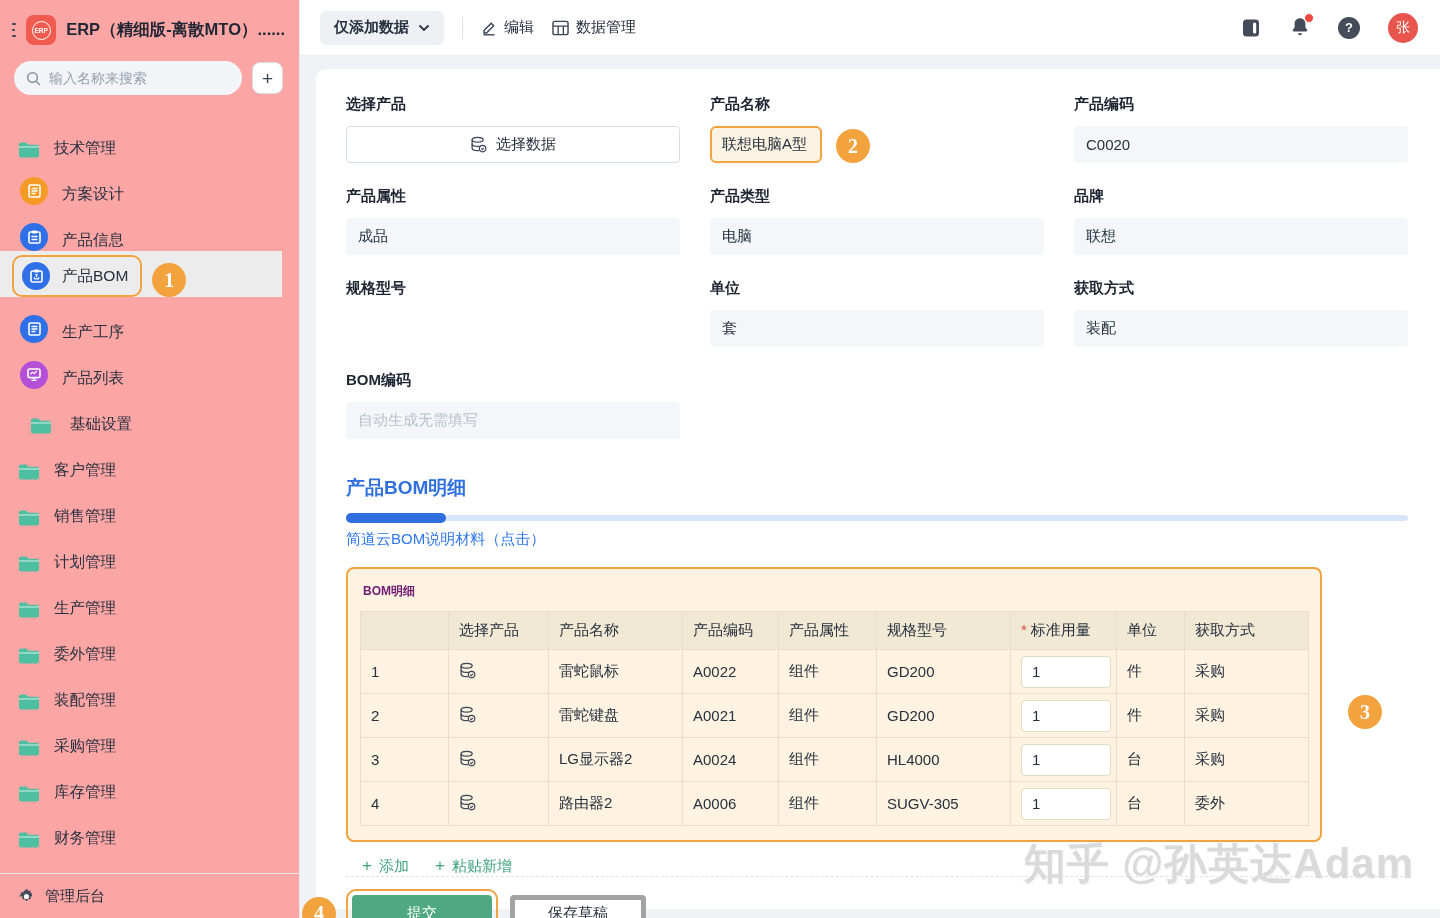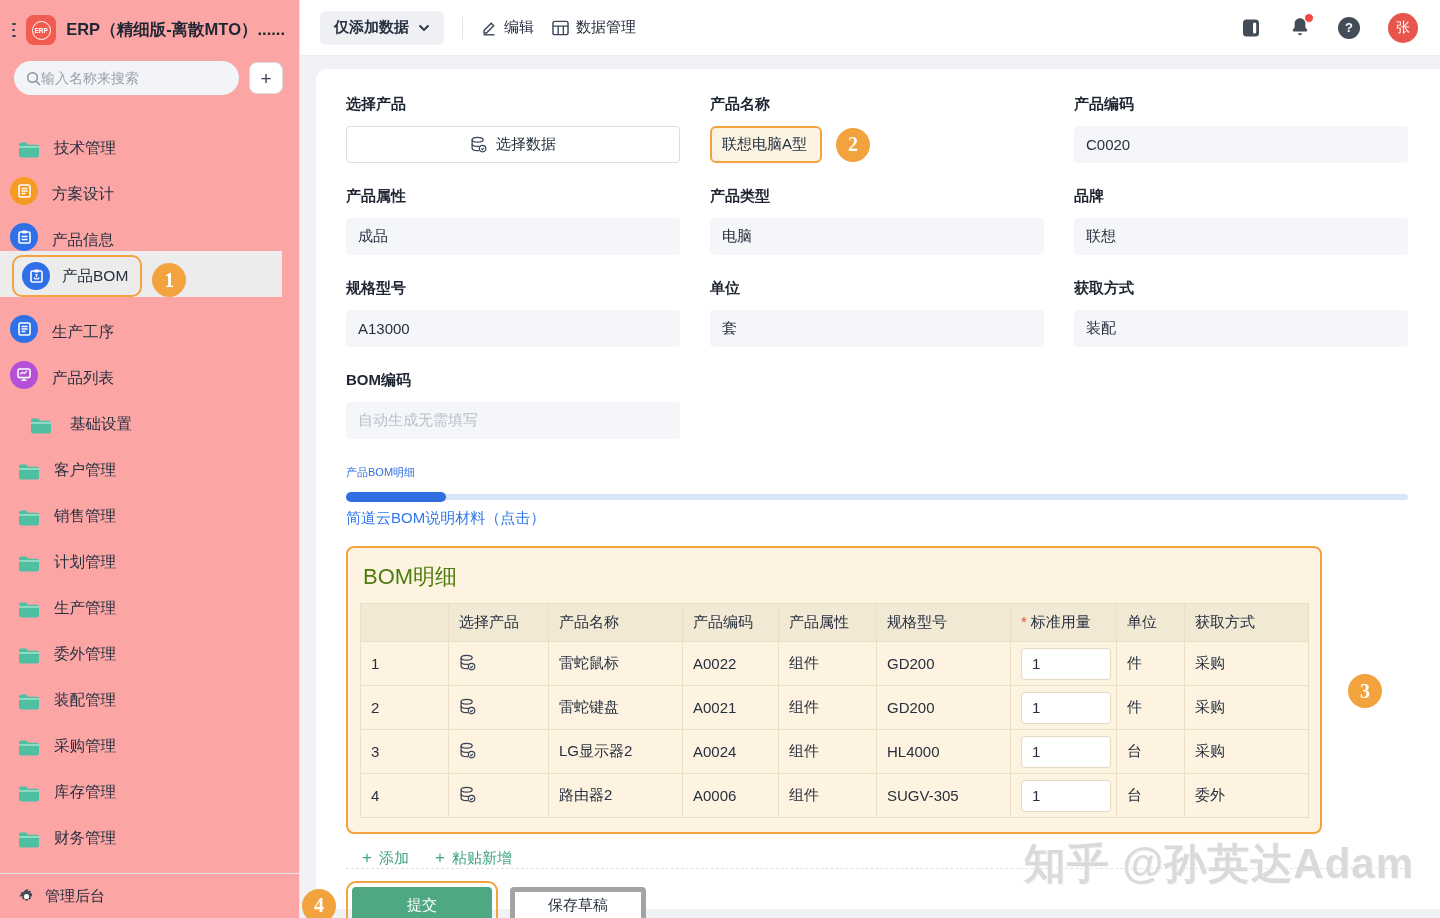--- a/index.html
+++ b/index.html
@@ -10,27 +10,27 @@
   
   .sidebar { width:300px; min-width:300px; background:#fca5a5; border-right:1px solid #e7e9ee; display:flex; flex-direction:column; }
   .side-head { display:flex; align-items:center; gap:10px; padding:15px 14px 6px 12px; }
   .burger { display:flex; flex-direction:column; gap:4px; width:20px; cursor:pointer; }
   .burger span { height:2px; background:#3a4456; border-radius:1px; }
   .burger span:nth-child(2){ width:70%; }
   .logo { width:30px; height:30px; min-width:30px; border-radius:8px; background:#f15b50; display:flex; align-items:center; justify-content:center; }
   .logo-ring { width:19px; height:19px; border:1.5px solid #fff; border-radius:50%; display:flex; align-items:center; justify-content:center; font-size:6.5px; font-weight:bold; color:#fff; }
   .app-title { font-weight:bold; font-size:16.5px; color:#1f2633; white-space:nowrap; }
   .side-search { display:flex; align-items:center; gap:10px; padding:10px 16px 14px 14px; }
-  .search-box { flex:1; height:34px; background:#f2f4f7; border-radius:17px; display:flex; align-items:center; padding:0 12px; }
+  .search-box { flex:1; height:34px; background:#f2f4f7; border-radius:17px; display:flex; align-items:center; gap:8px; padding:0 12px; }
   .search-box input { flex:1; border:none; outline:none; background:transparent; font-size:14px; color:#27303f; font-family:inherit; }
   .search-box input::placeholder { color:#9aa1ad; }
   .plus-btn { width:34px; height:32px; border:1px solid #d8dce3; border-radius:8px; background:#fff; font-size:19px; color:#3a4456; cursor:pointer; line-height:1; }
   .side-nav { flex:1; overflow:hidden; padding-top:4px; }
   .side-item { height:46px; display:flex; align-items:flex-end; gap:14px; padding-left:18px; font-size:15.5px; cursor:pointer; }
-  .side-item.lvl1 { padding-left:10px; }
+  .side-item.lvl1 { padding-left:20px; }
   .side-item.lvl1.folder-indent { padding-left:30px; gap:18px; }
   .side-item.selected { background:#ececec; margin-right:17px; padding-left:12px; gap:10px; }
   .sel-box { display:flex; align-items:center; gap:12px; border:2px solid #f2a33d; border-radius:10px; padding:5px 12px 5px 8px; }
   .cicon { width:28px; height:28px; min-width:28px; border-radius:50%; display:flex; align-items:center; justify-content:center; }
   .side-admin { height:45px; border-top:1px solid #e7e9ee; display:flex; align-items:center; gap:10px; padding-left:18px; font-size:15px; cursor:pointer; }
 
   
   .main { flex:1; display:flex; flex-direction:column; background:#f0f2f5; min-width:0; position:relative; }
   .topbar { height:56px; min-height:56px; background:#fff; border-bottom:1px solid #eceef2; display:flex; align-items:center; padding:0 22px 0 20px; gap:18px; }
   .mode-pill { display:flex; align-items:center; gap:9px; background:#eef0f3; border:none; border-radius:6px; height:34px; padding:0 14px; font-size:15px; font-weight:bold; color:#27303f; cursor:pointer; font-family:inherit; }
@@ -42,33 +42,33 @@
   .help { width:22px; height:22px; border-radius:50%; background:#454c59; color:#fff; font-size:13px; font-weight:bold; display:flex; align-items:center; justify-content:center; cursor:pointer; }
   .avatar { width:30px; height:30px; border-radius:50%; background:#e8554d; color:#fff; font-size:14px; display:flex; align-items:center; justify-content:center; cursor:pointer; }
 
   
   .content { flex:1; padding:13px 0 9px 16px; min-height:0; position:relative; }
   .card { background:#fff; border-radius:10px 0 0 0; height:100%; padding:26px 32px 14px 30px; display:flex; flex-direction:column; position:relative; }
   .form-grid { display:grid; grid-template-columns:repeat(3,1fr); column-gap:30px; row-gap:24px; }
   .flabel { font-size:15px; font-weight:bold; color:#1f2633; margin-bottom:12px; }
   .fbox { height:37px; background:#f4f6fa; border-radius:4px; display:flex; align-items:center; padding:0 12px; font-size:15px; color:#27303f; }
   .fbox.btn { background:#fff; border:1px solid #d8dce3; justify-content:center; gap:9px; cursor:pointer; }
-  .field-row { display:flex; align-items:center; gap:14px; }
+  .field-row { display:flex; align-items:flex-end; gap:14px; }
   .fbox.highlight { background:#fdf3e3; border:2px solid #f2a33d; border-radius:6px; min-width:112px; padding:0 10px; }
   .fbox.ph { color:#b9bfc9; }
   .badge { width:34px; height:34px; min-width:34px; border-radius:50%; background:#f2a33d; color:#fff; font-size:20px; font-weight:bold; display:flex; align-items:center; justify-content:center; font-family:"Liberation Serif",serif; }
-  .tab-title { color:#2f6fe0; font-weight:normal; font-size:11px; margin-top:26px; }
+  .tab-title { color:#2f6fe0; font-weight:bold; font-size:19px; margin-top:36px; }
   .progress { position:relative; height:10px; margin-top:12px; }
   .progress .track { position:absolute; left:0; right:0; top:2px; height:6px; background:#d8e4f8; border-radius:3px; }
   .progress .seg { position:absolute; left:0; top:0; width:100px; height:10px; background:#2f6fe0; border-radius:5px; }
   .doc-link { margin-top:17px; color:#2f77eb; font-size:15px; cursor:pointer; width:fit-content; }
 
   .bom-wrap { position:relative; width:976px; margin-top:18px; }
   .bom-box { border:2px solid #f2a33d; border-radius:8px; background:#fdf3e0; padding:12px 12px 14px 12px; }
-  .bom-title { font-size:22px; font-weight:normal; color:#4d7c0f; margin:2px 0 11px 3px; }
+  .bom-title { font-size:12px; font-weight:bold; color:#701a75; margin:2px 0 11px 3px; }
   table { border-collapse:collapse; table-layout:fixed; width:948px; }
   th, td { border:1px solid #eadfc6; font-size:15px; padding:0 10px; text-align:left; font-weight:normal; color:#27303f; }
   th { height:38px; background:#f2e9d5; }
   td { height:44px; }
   .req { color:#e14b40; margin-right:4px; }
   .qty-input { width:90px; height:32px; background:#fff; border:1px solid #e3d9c0; border-radius:4px; padding:0 10px; font-size:15px; color:#27303f; font-family:inherit; }
   .badge-3 { position:absolute; right:-60px; top:128px; }
   .add-row { margin-top:14px; display:flex; gap:26px; margin-left:16px; }
   .add-link { color:#3fa37c; font-size:15px; display:flex; align-items:center; gap:7px; cursor:pointer; }
   .add-link .plus { font-size:17px; }
@@ -325,21 +325,20 @@
             <div class="flabel">产品类型</div>
             <div class="fbox">电脑</div>
           </div>
           <div class="field">
             <div class="flabel">品牌</div>
             <div class="fbox">联想</div>
           </div>
 
           <div class="field">
             <div class="flabel">规格型号</div>
-            <div class="fbox">A13000</div>
           </div>
           <div class="field">
             <div class="flabel">单位</div>
             <div class="fbox">套</div>
           </div>
           <div class="field">
             <div class="flabel">获取方式</div>
             <div class="fbox">装配</div>
           </div>
 

